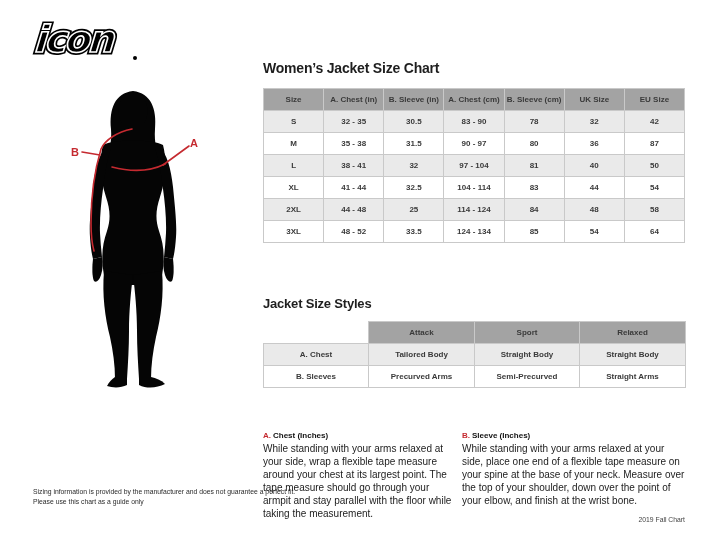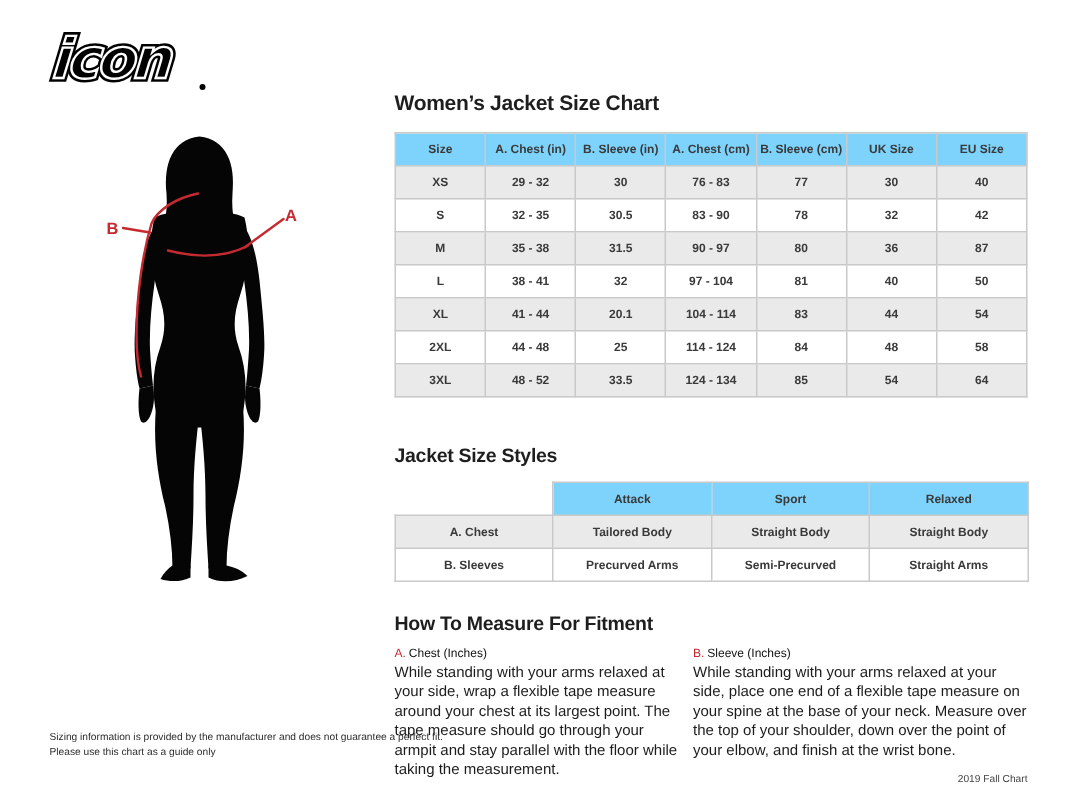--- a/index.html
+++ b/index.html
@@ -32,30 +32,30 @@
 
   
   .tbl { position:absolute; left:263px; width:422px; border-collapse:collapse; table-layout:fixed; }
   .tbl-size   { top:88px; }
   .tbl-styles { top:321px; }
   .tbl th, .tbl td {
     border:1px solid #c9c9c9; height:22px; padding:0 2px;
     text-align:center; vertical-align:middle;
     font-size:8px; font-weight:bold; color:#3a3a3a;
   }
-  .tbl thead th { background:#7dd3fc; }
+  .tbl thead th { background:#a3a3a3; }
   .tbl tbody tr:nth-child(odd) td  { background:#eaeaea; }
   .tbl tbody tr:nth-child(even) td { background:#ffffff; }
   .tbl th.blank { border:none; background:#ffffff; }
 
   
   .measure-col { position:absolute; top:431px; }
   .measure-a { left:263px; width:194px; }
   .measure-b { left:462px; width:224px; }
-  .measure-label { font-size:8px; font-weight:normal; color:#111; margin-bottom:2px; }
+  .measure-label { font-size:8px; font-weight:bold; color:#111; margin-bottom:2px; }
   .measure-letter { color:#c52a30; }
   .measure-rest { margin-left:2px; }
   .measure-text { font-size:10px; line-height:1.3; color:#1c1c1c; }
 
   
   .footnote { position:absolute; left:33px; top:487px; font-size:6.8px; line-height:1.4; color:#2b2b2b; }
   .version  { position:absolute; right:35px; top:516px; font-size:6.8px; color:#444; }
 </style>
 </head>
 <body>
@@ -103,29 +103,20 @@
           <th>A. Chest (in)</th>
           <th>B. Sleeve (in)</th>
           <th>A. Chest (cm)</th>
           <th>B. Sleeve (cm)</th>
           <th>UK Size</th>
           <th>EU Size</th>
         </tr>
       </thead>
     <tbody>
         <tr>
-          <td>XS</td>
-          <td>29 - 32</td>
-          <td>30</td>
-          <td>76 - 83</td>
-          <td>77</td>
-          <td>30</td>
-          <td>40</td>
-        </tr>
-        <tr>
           <td>S</td>
           <td>32 - 35</td>
           <td>30.5</td>
           <td>83 - 90</td>
           <td>78</td>
           <td>32</td>
           <td>42</td>
         </tr>
         <tr>
           <td>M</td>
@@ -141,21 +132,21 @@
           <td>38 - 41</td>
           <td>32</td>
           <td>97 - 104</td>
           <td>81</td>
           <td>40</td>
           <td>50</td>
         </tr>
         <tr>
           <td>XL</td>
           <td>41 - 44</td>
-          <td>20.1</td>
+          <td>32.5</td>
           <td>104 - 114</td>
           <td>83</td>
           <td>44</td>
           <td>54</td>
         </tr>
         <tr>
           <td>2XL</td>
           <td>44 - 48</td>
           <td>25</td>
           <td>114 - 124</td>
@@ -200,21 +191,20 @@
         </tr>
         <tr>
           <td>B. Sleeves</td>
           <td>Precurved Arms</td>
           <td>Semi-Precurved</td>
           <td>Straight Arms</td>
         </tr>
       </tbody>
   </table>
 
-  <h2 class="h2 h2-measure">How To Measure For Fitment</h2>
 
   <div class="measure-col measure-a">
     <div class="measure-label">
       <span class="measure-letter">A.</span><span class="measure-rest">Chest (Inches)</span>
     </div>
     <div class="measure-text">While standing with your arms relaxed at your side, wrap a flexible tape measure around your chest at its largest point. The tape measure should go through your armpit and stay parallel with the floor while taking the measurement.</div>
   </div>
 
   <div class="measure-col measure-b">
     <div class="measure-label">

